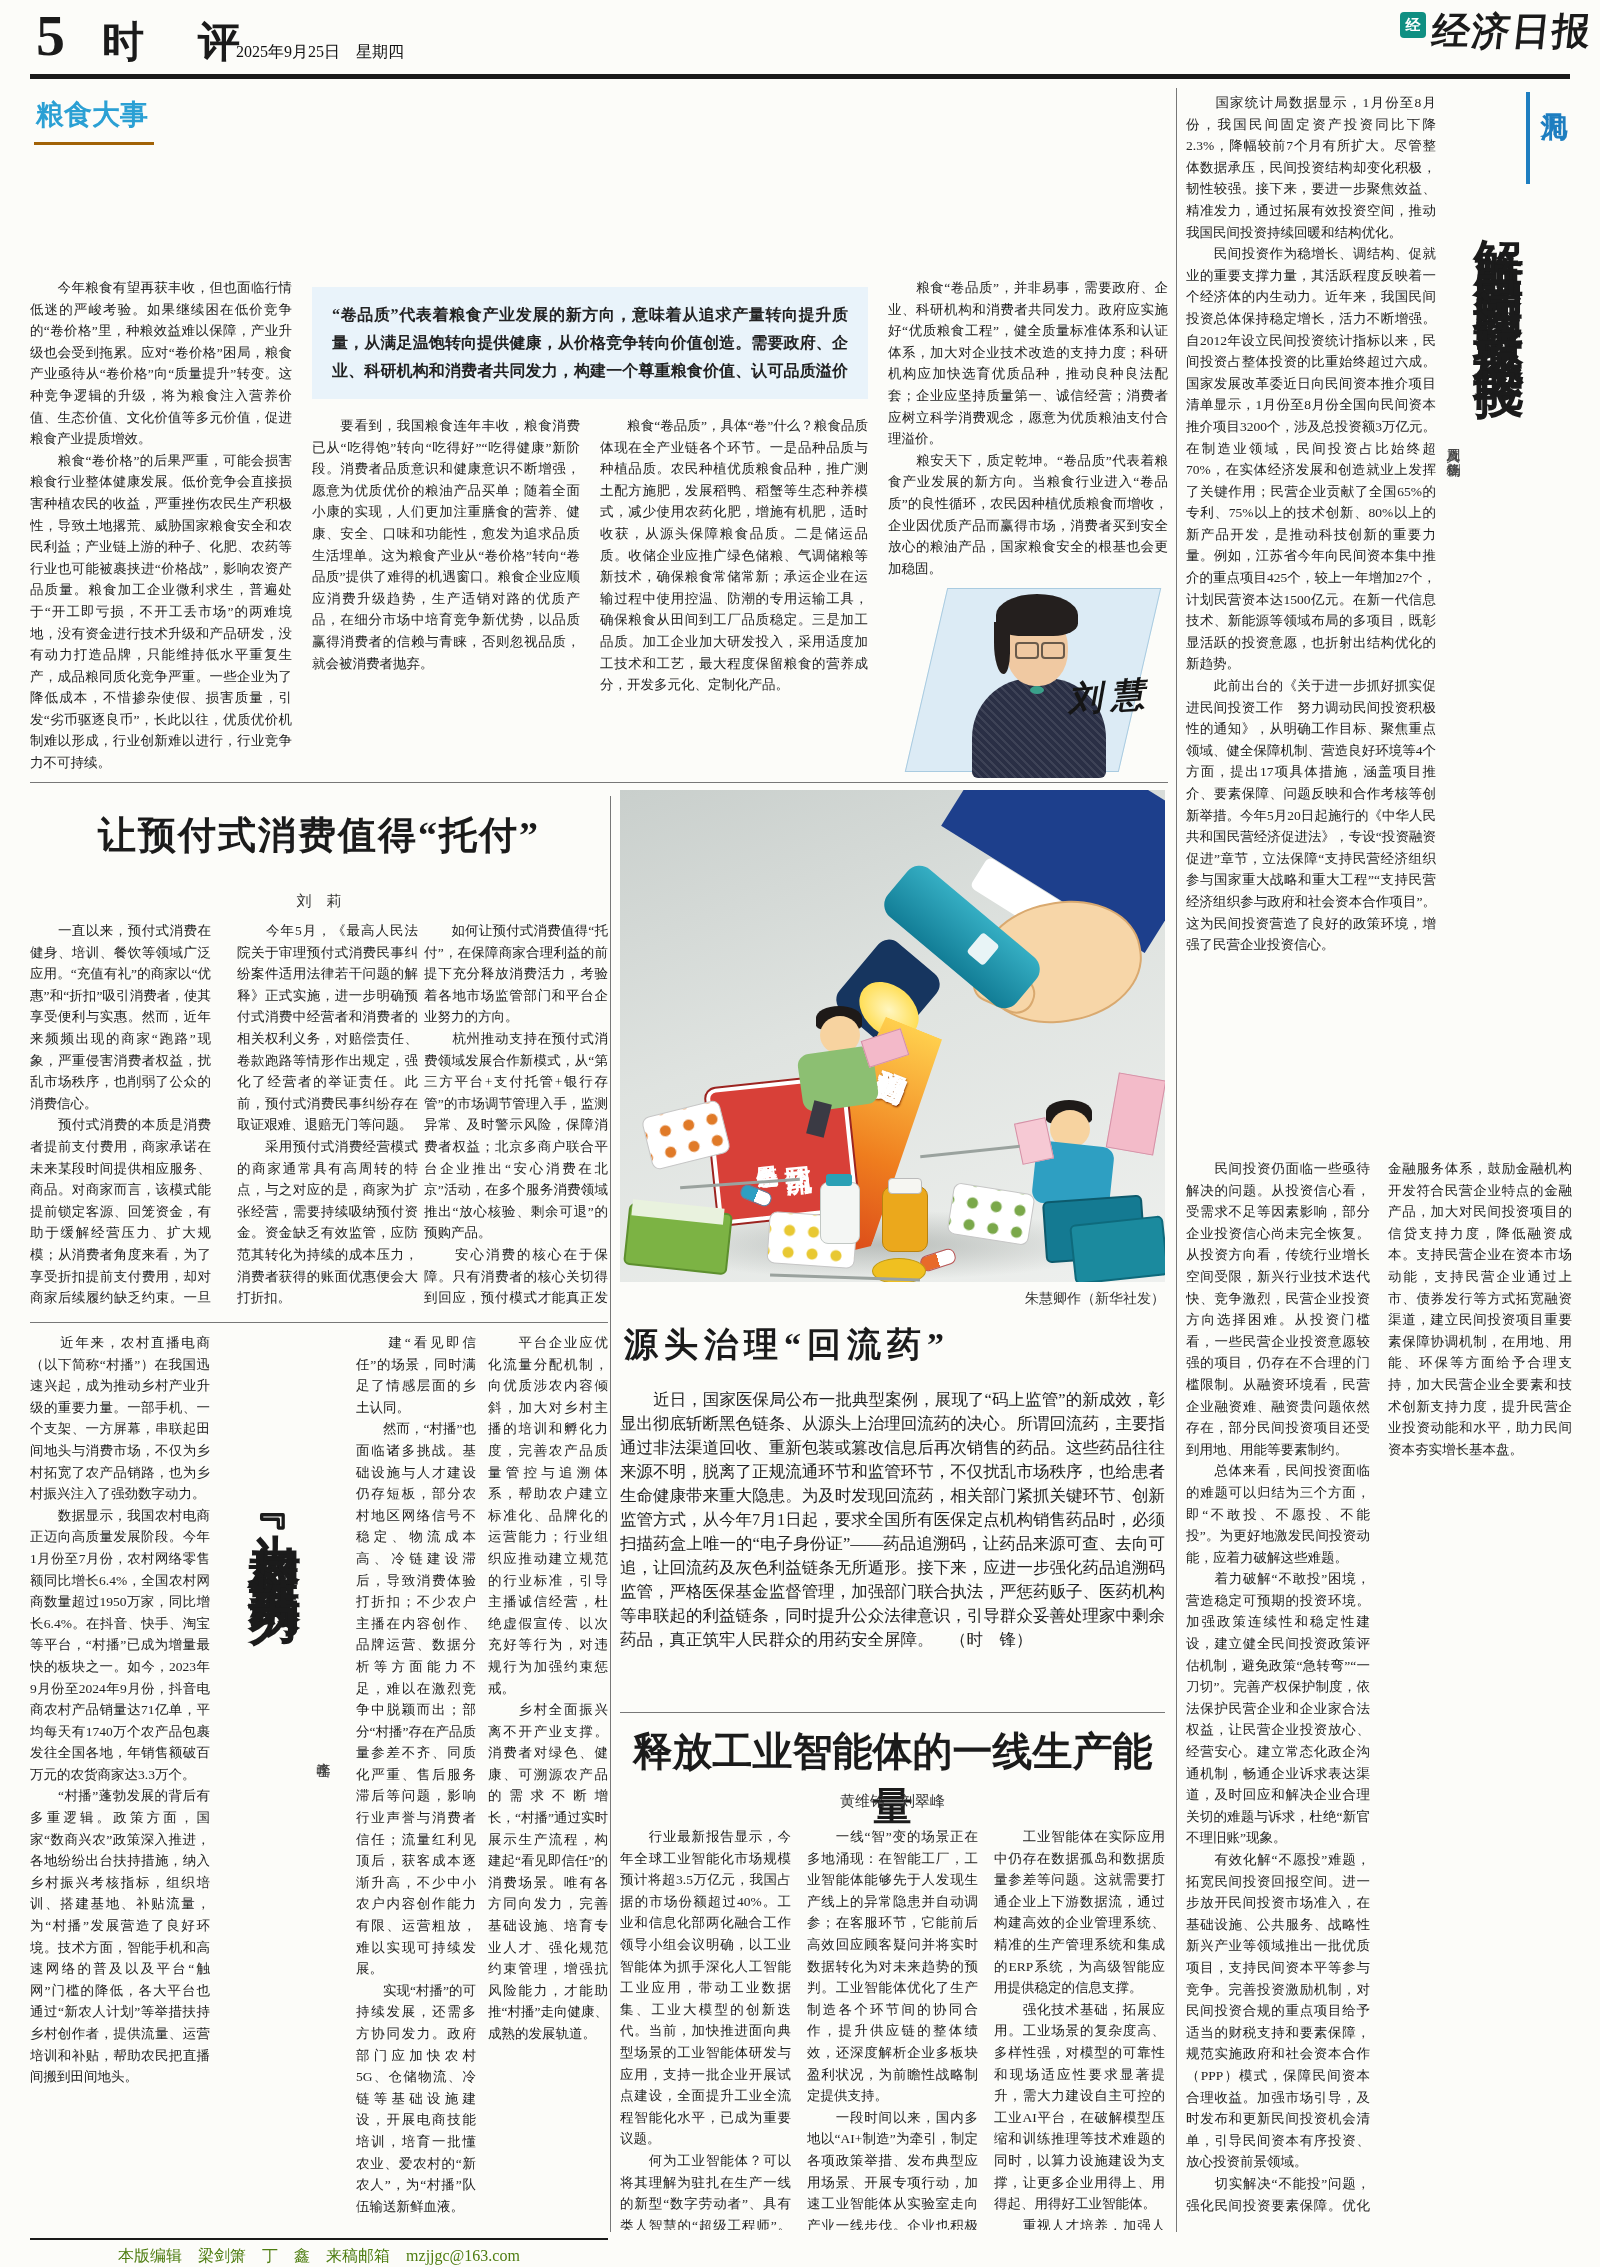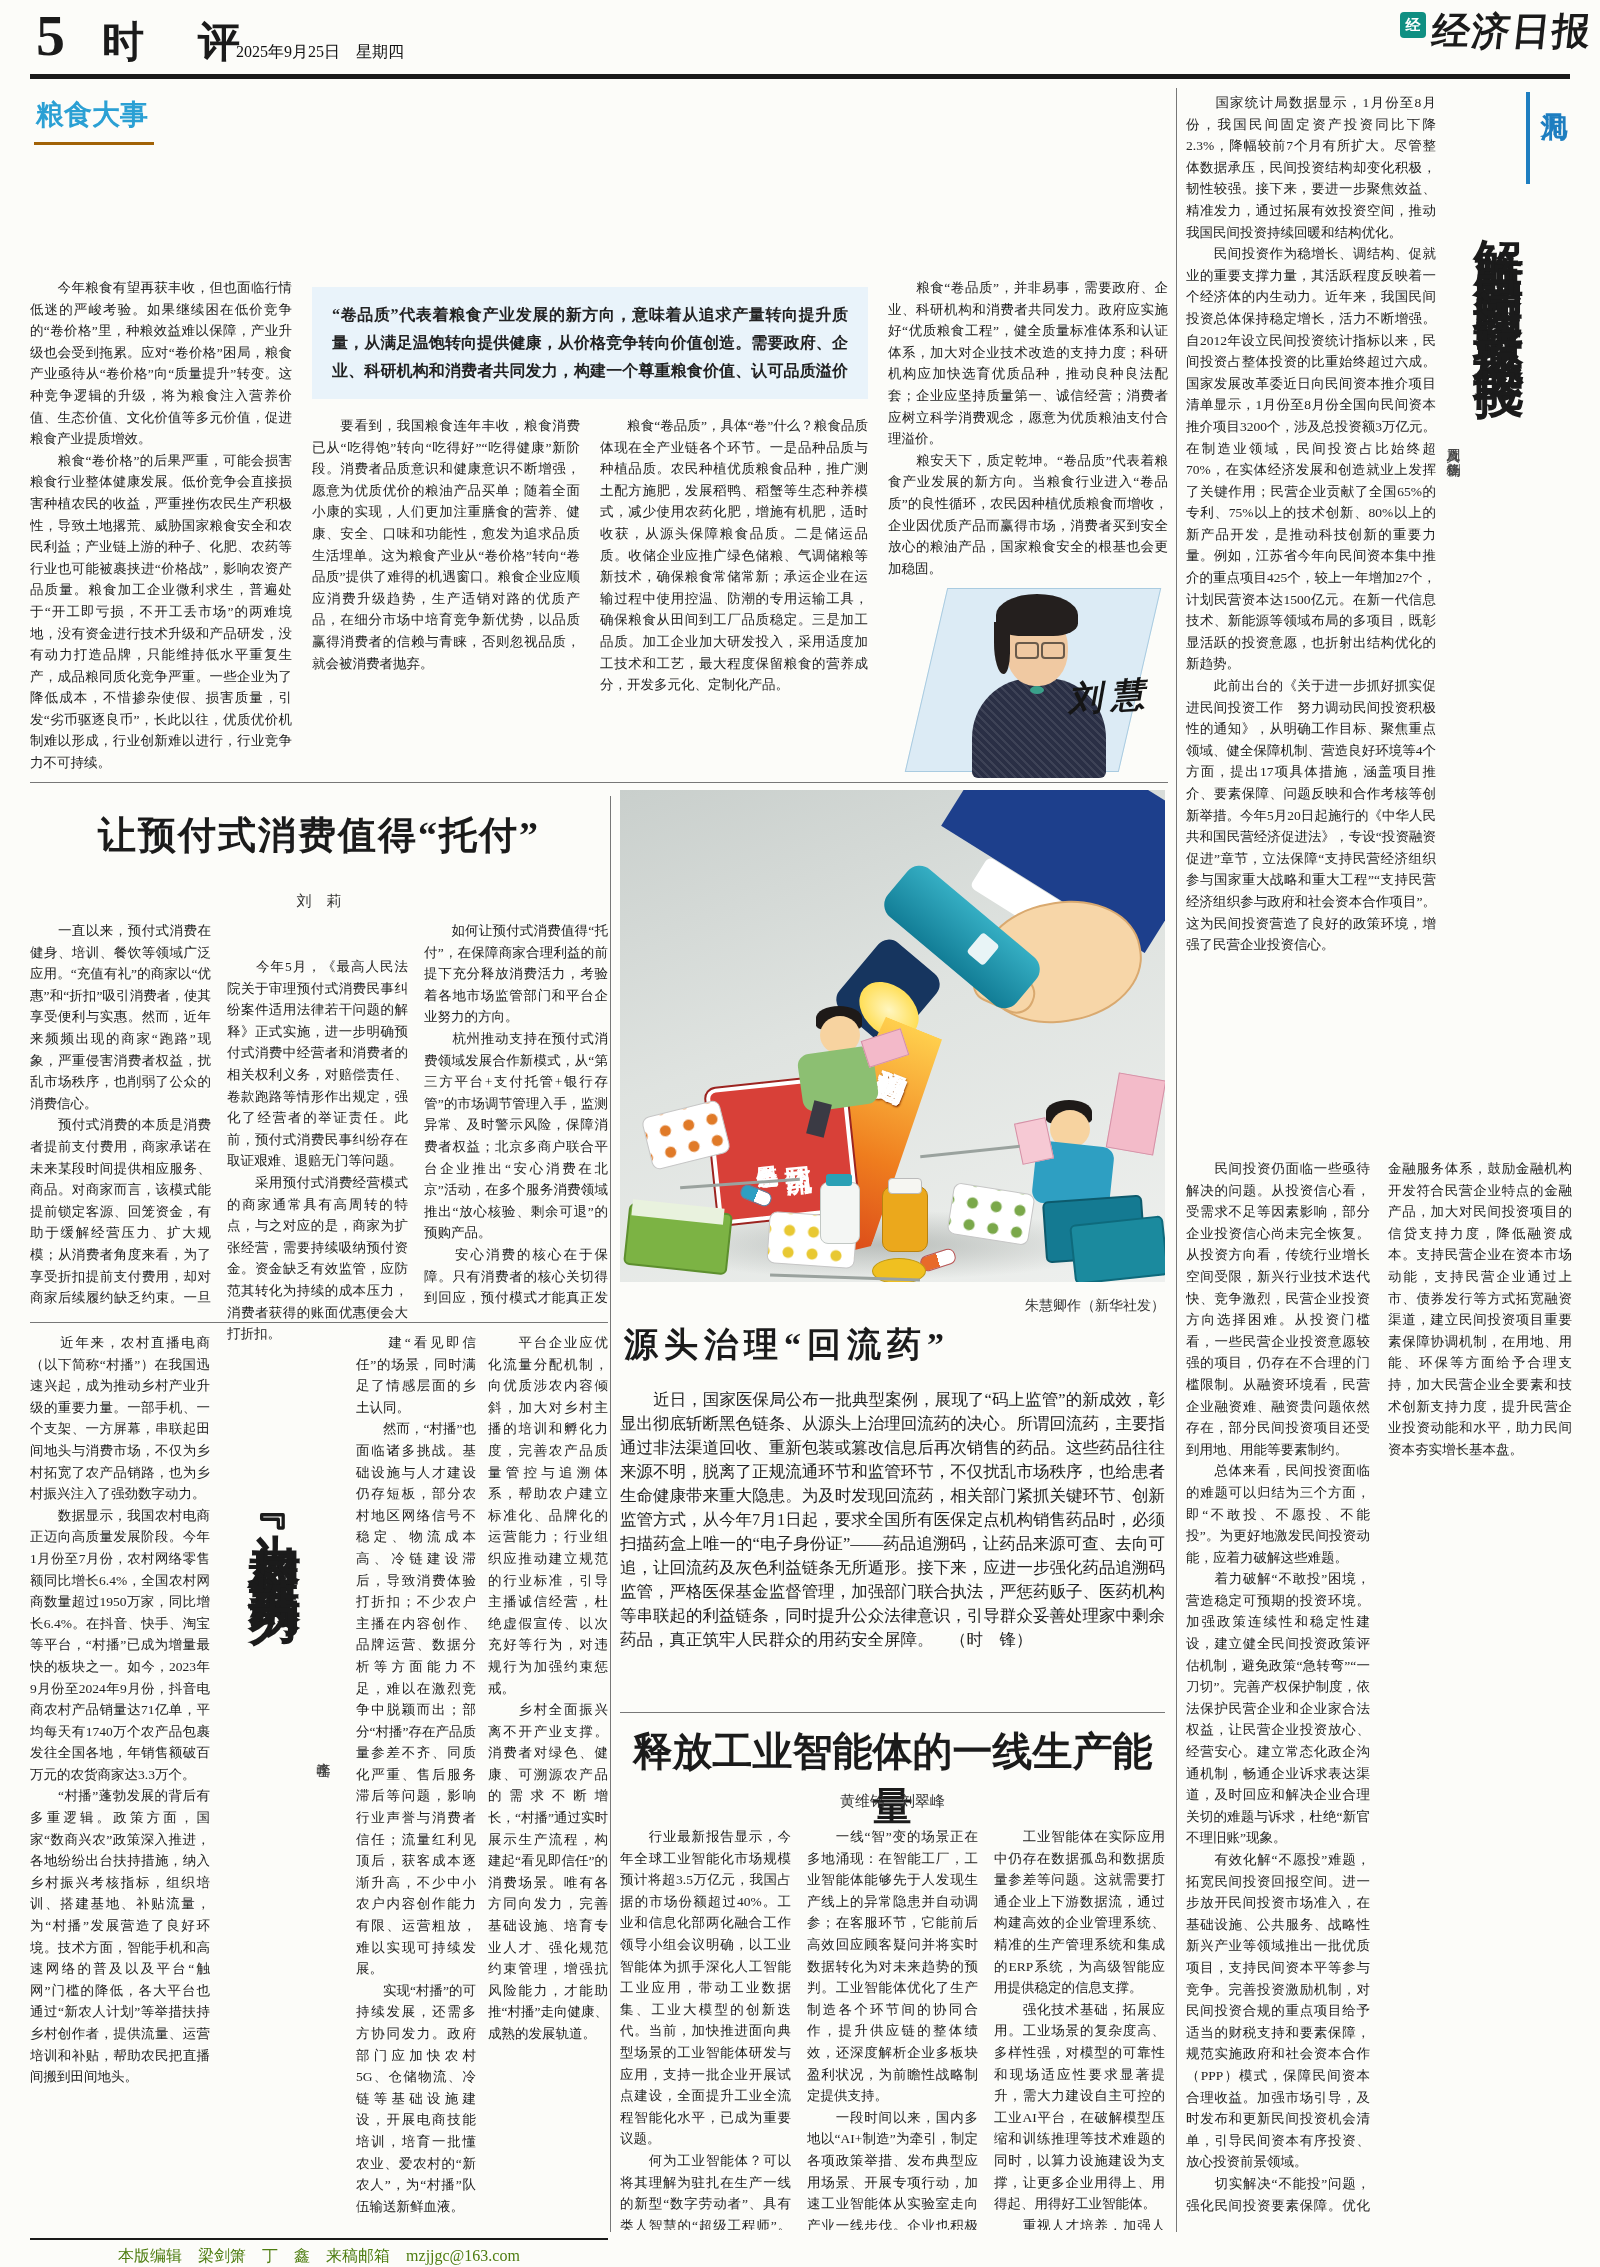--- a/index.html
+++ b/index.html
@@ -59,21 +59,21 @@
     </div>
   </div>
 
   <div class="abs thinrule" style="left:30px;top:782px;width:1138px;height:1px;"></div>
 
   <div class="abs" style="left:0;top:796px;width:610px;height:524px;">
     <div class="abs song center" style="left:30px;top:14px;width:578px;font-size:38px;letter-spacing:2px;">让预付式消费值得“托付”</div>
     <div class="abs center" style="left:30px;top:86px;width:578px;font-size:15px;color:#333;margin-top:10px;">刘　莉</div>
     <div class="abs bodytext" style="left:30px;top:124px;width:181px;height:390px;">　　一直以来，预付式消费在健身、培训、餐饮等领域广泛应用。“充值有礼”的商家以“优惠”和“折扣”吸引消费者，使其享受便利与实惠。然而，近年来频频出现的商家“跑路”现象，严重侵害消费者权益，扰乱市场秩序，也削弱了公众的消费信心。
 　　预付式消费的本质是消费者提前支付费用，商家承诺在未来某段时间提供相应服务、商品。对商家而言，该模式能提前锁定客源、回笼资金，有助于缓解经营压力、扩大规模；从消费者角度来看，为了享受折扣提前支付费用，却对商家后续履约缺乏约束。一旦商家出现违约，消费者便处于被动局面。</div>
-    <div class="abs bodytext" style="left:227px;top:124px;width:181px;height:390px;margin-top:36px;">　　今年5月，《最高人民法院关于审理预付式消费民事纠纷案件适用法律若干问题的解释》正式实施，进一步明确预付式消费中经营者和消费者的相关权利义务，对赔偿责任、卷款跑路等情形作出规定，强化了经营者的举证责任。此前，预付式消费民事纠纷存在取证艰难、退赔无门等问题。
+    <div class="abs bodytext" style="left:237px;top:124px;width:181px;height:390px;">　　今年5月，《最高人民法院关于审理预付式消费民事纠纷案件适用法律若干问题的解释》正式实施，进一步明确预付式消费中经营者和消费者的相关权利义务，对赔偿责任、卷款跑路等情形作出规定，强化了经营者的举证责任。此前，预付式消费民事纠纷存在取证艰难、退赔无门等问题。
 　　采用预付式消费经营模式的商家通常具有高周转的特点，与之对应的是，商家为扩张经营，需要持续吸纳预付资金。资金缺乏有效监管，应防范其转化为持续的成本压力，消费者获得的账面优惠便会大打折扣。</div>
     <div class="abs bodytext" style="left:424px;top:124px;width:184px;height:390px;">　　如何让预付式消费值得“托付”，在保障商家合理利益的前提下充分释放消费活力，考验着各地市场监管部门和平台企业努力的方向。
 　　杭州推动支持在预付式消费领域发展合作新模式，从“第三方平台+支付托管+银行存管”的市场调节管理入手，监测异常、及时警示风险，保障消费者权益；北京多商户联合平台企业推出“安心消费在北京”活动，在多个服务消费领域推出“放心核验、剩余可退”的预购产品。
 　　安心消费的核心在于保障。只有消费者的核心关切得到回应，预付模式才能真正发挥优势，让消费者在预付之后收获信任与实惠。</div>
   </div>
 
   <div class="abs thinrule" style="left:30px;top:1322px;width:578px;height:1px;"></div>
 
   <div class="abs" style="left:0;top:1332px;width:610px;height:898px;">
     <div class="abs bodytext" style="left:30px;top:0;width:180px;height:896px;">　　近年来，农村直播电商（以下简称“村播”）在我国迅速兴起，成为推动乡村产业升级的重要力量。一部手机、一个支架、一方屏幕，串联起田间地头与消费市场，不仅为乡村拓宽了农产品销路，也为乡村振兴注入了强劲数字动力。
@@ -143,21 +143,21 @@
       <div class="abs" style="left:6px;top:418px;width:100px;height:58px;background:#7cb344;border-radius:6px;transform:rotate(6deg);border:2px solid #5d8f2e;"></div>
       <div class="abs" style="left:12px;top:414px;width:92px;height:16px;background:#e9f2de;transform:rotate(6deg);"></div>
       <div class="abs" style="left:452px;top:430px;width:90px;height:56px;background:#1b8a9e;border-radius:6px;transform:rotate(-6deg);border:2px solid #0e6a7c;"></div>
       <div class="abs" style="left:300px;top:462px;width:34px;height:14px;border-radius:7px;background:linear-gradient(90deg,#e86a2a 50%,#fff 50%);transform:rotate(-18deg);border:1px solid #b55;"></div>
       <div class="abs" style="left:120px;top:398px;width:30px;height:13px;border-radius:7px;background:linear-gradient(90deg,#2e9fc2 50%,#fff 50%);transform:rotate(22deg);border:1px solid #58a;"></div>
       <div class="abs" style="left:252px;top:468px;width:52px;height:24px;background:#f0c020;border-radius:50%;border:1px solid #c29a10;"></div>
       <div class="abs" style="left:60px;top:392px;width:120px;height:3px;background:#9aa29e;transform:rotate(-4deg);"></div>
       <div class="abs" style="left:300px;top:360px;width:100px;height:3px;background:#9aa29e;transform:rotate(-6deg);"></div>
       <div class="abs" style="left:150px;top:486px;width:150px;height:3px;background:#9aa29e;transform:rotate(2deg);"></div>
     </div>
-    <div class="abs" style="left:0;top:500px;width:545px;text-align:right;font-size:14px;color:#333;margin-top:7px;">朱慧卿作（新华社发）</div>
+    <div class="abs" style="left:0;top:500px;width:545px;text-align:right;font-size:14px;color:#333;">朱慧卿作（新华社发）</div>
     <div class="abs song" style="left:4px;top:532px;font-size:34px;letter-spacing:6px;">源头治理“回流药”</div>
     <div class="abs bodytext" style="left:0;top:598px;width:545px;height:314px;font-size:16.5px;line-height:24px;">　　近日，国家医保局公布一批典型案例，展现了“码上监管”的新成效，彰显出彻底斩断黑色链条、从源头上治理回流药的决心。所谓回流药，主要指通过非法渠道回收、重新包装或篡改信息后再次销售的药品。这些药品往往来源不明，脱离了正规流通环节和监管环节，不仅扰乱市场秩序，也给患者生命健康带来重大隐患。为及时发现回流药，相关部门紧抓关键环节、创新监管方式，从今年7月1日起，要求全国所有医保定点机构销售药品时，必须扫描药盒上唯一的“电子身份证”——药品追溯码，让药品来源可查、去向可追，让回流药及灰色利益链条无所遁形。接下来，应进一步强化药品追溯码监管，严格医保基金监督管理，加强部门联合执法，严惩药贩子、医药机构等串联起的利益链条，同时提升公众法律意识，引导群众妥善处理家中剩余药品，真正筑牢人民群众的用药安全屏障。　（时　锋）</div>
   </div>
 
   <div class="abs thinrule" style="left:620px;top:1712px;width:545px;height:1px;"></div>
 
   <div class="abs" style="left:620px;top:1722px;width:545px;height:508px;">
     <div class="abs hei center" style="left:0;top:2px;width:545px;font-size:40px;">释放工业智能体的一线生产能量</div>
     <div class="abs center" style="left:0;top:70px;width:545px;font-size:15px;color:#333;">黄维铭　刘翠峰</div>
     <div class="abs bodytext" style="left:0;top:104px;width:171px;height:404px;">　　行业最新报告显示，今年全球工业智能化市场规模预计将超3.5万亿元，我国占据的市场份额超过40%。工业和信息化部两化融合工作领导小组会议明确，以工业智能体为抓手深化人工智能工业应用，带动工业数据集、工业大模型的创新迭代。当前，加快推进面向典型场景的工业智能体研发与应用，支持一批企业开展试点建设，全面提升工业全流程智能化水平，已成为重要议题。

